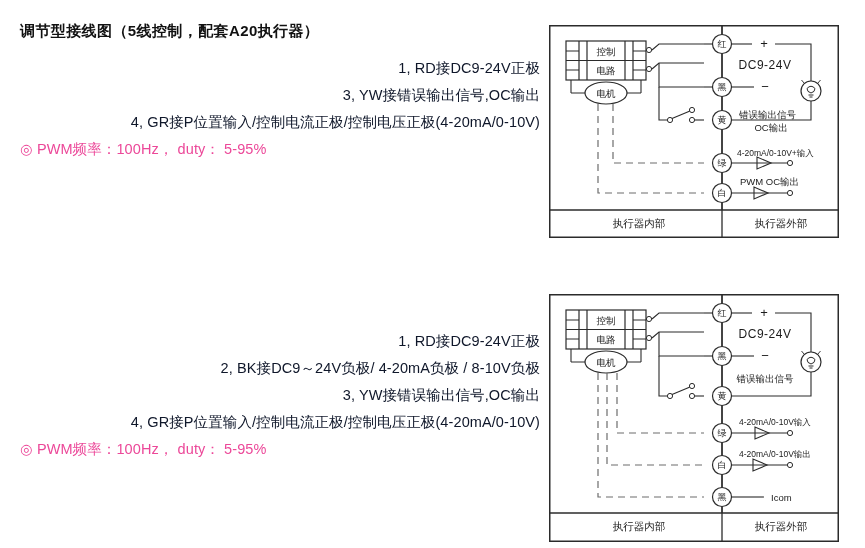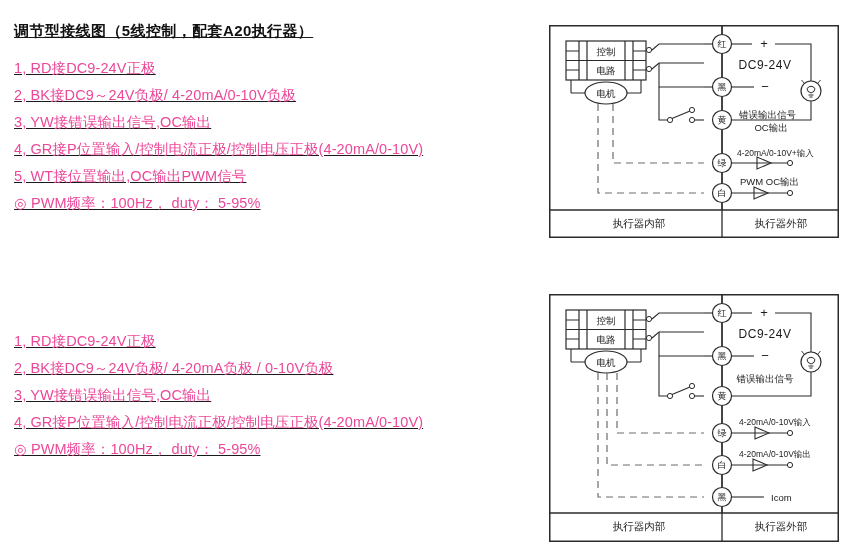--- a/index.html
+++ b/index.html
@@ -18,42 +18,42 @@
 
   .section {
     position: absolute;
     left: 0;
     width: 865px;
   }
 
   
   .text-col {
     position: absolute;
-    left: 14px;
+    left: 20px;
     width: 520px;
-    text-decoration: underline;
   }
   .diagram-title {
     font-size: 15px;
     font-weight: bold;
     letter-spacing: 0.4px;
     color: #111;
     white-space: nowrap;
   }
   .spec-list {
     margin: 0;
     padding: 0;
     list-style: none;
   }
   .spec-list li {
     font-size: 14.5px;
     line-height: 27px;
-    color: #ec4899;
+    color: #0f172a;
     white-space: nowrap;
     letter-spacing: 0.1px;
+    text-align: right;
   }
   .spec-note {
     font-size: 14.5px;
     line-height: 27px;
     color: #ec4899;
     white-space: nowrap;
     letter-spacing: 0.1px;
   }
 
   
@@ -81,24 +81,22 @@
 </style>
 </head>
 <body>
 
 <div class="section" style="top:0;">
 
   <div class="text-col" style="top:22px;">
     <div class="diagram-title">调节型接线图（5线控制，配套A20执行器）</div>
     <ul class="spec-list" style="margin-top:14px;">
       <li>1, RD接DC9-24V正极</li>
-      <li>2, BK接DC9～24V负极/ 4-20mA/0-10V负极</li>
       <li>3, YW接错误输出信号,OC输出</li>
       <li>4, GR接P位置输入/控制电流正极/控制电压正极(4-20mA/0-10V)</li>
-      <li>5, WT接位置输出,OC输出PWM信号</li>
     </ul>
     <div class="spec-note">◎ PWM频率：100Hz， duty： 5-95%</div>
   </div>
 
   <div class="diagram-wrap" style="left:549px; top:25px;">
     <svg width="290" height="213" viewBox="0 0 290 213">
 
       <rect class="d-stroke" x="0.75" y="0.75" width="288.5" height="211.5" stroke-width="1.5"></rect>
 
       <line class="d-stroke" x1="173" y1="0.75" x2="173" y2="212.25" stroke-width="1.3"></line>
@@ -218,21 +216,21 @@
       <text class="t-foot" x="232" y="202">执行器外部</text>
     </svg>
   </div>
 </div>
 
 <div class="section" style="top:294px;">
 
   <div class="text-col" style="top:16px;">
     <ul class="spec-list" style="margin-top:18px;">
       <li>1, RD接DC9-24V正极</li>
-      <li>2, BK接DC9～24V负极/ 4-20mA负极 / 0-10V负极</li>
+      <li>2, BK接DC9～24V负极/ 4-20mA负极 / 8-10V负极</li>
       <li>3, YW接错误输出信号,OC输出</li>
       <li>4, GR接P位置输入/控制电流正极/控制电压正极(4-20mA/0-10V)</li>
     </ul>
     <div class="spec-note">◎ PWM频率：100Hz， duty： 5-95%</div>
   </div>
 
   <div class="diagram-wrap" style="left:549px; top:0px;">
     <svg width="290" height="248" viewBox="0 0 290 248">
 
       <rect class="d-stroke" x="0.75" y="0.75" width="288.5" height="246.5" stroke-width="1.5"></rect>

